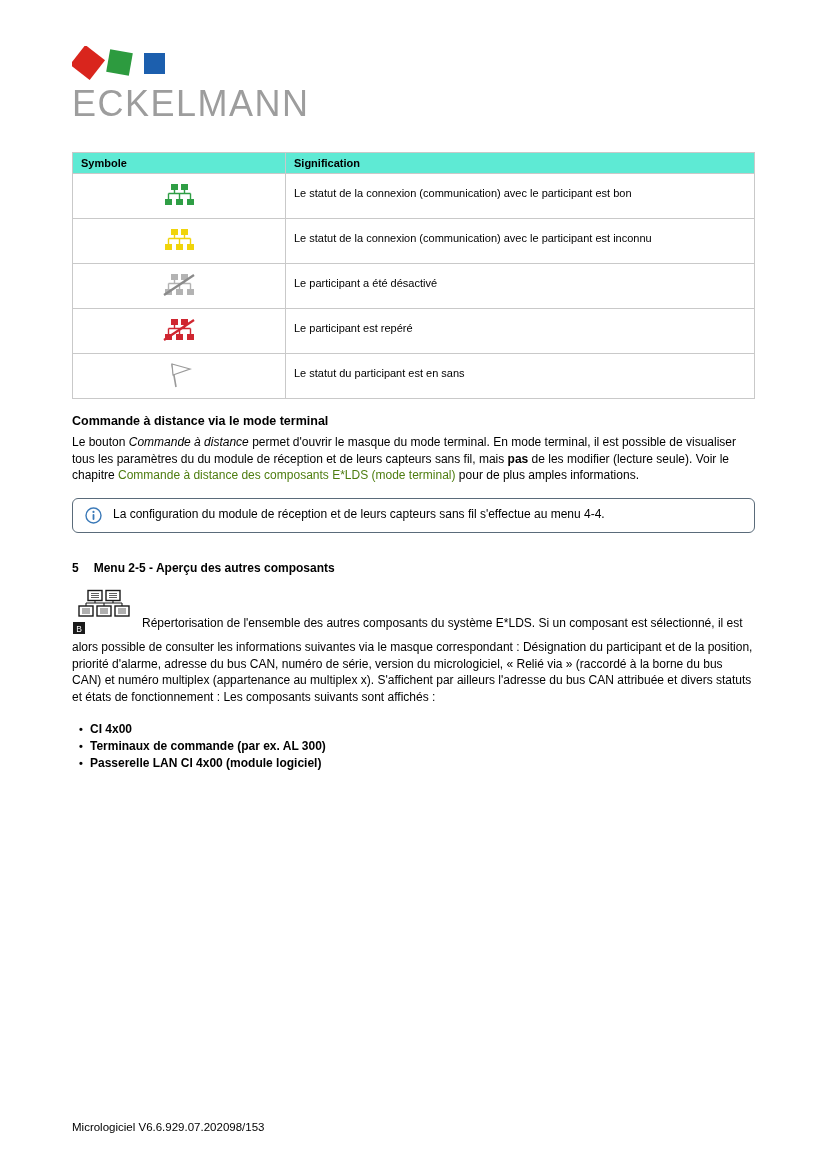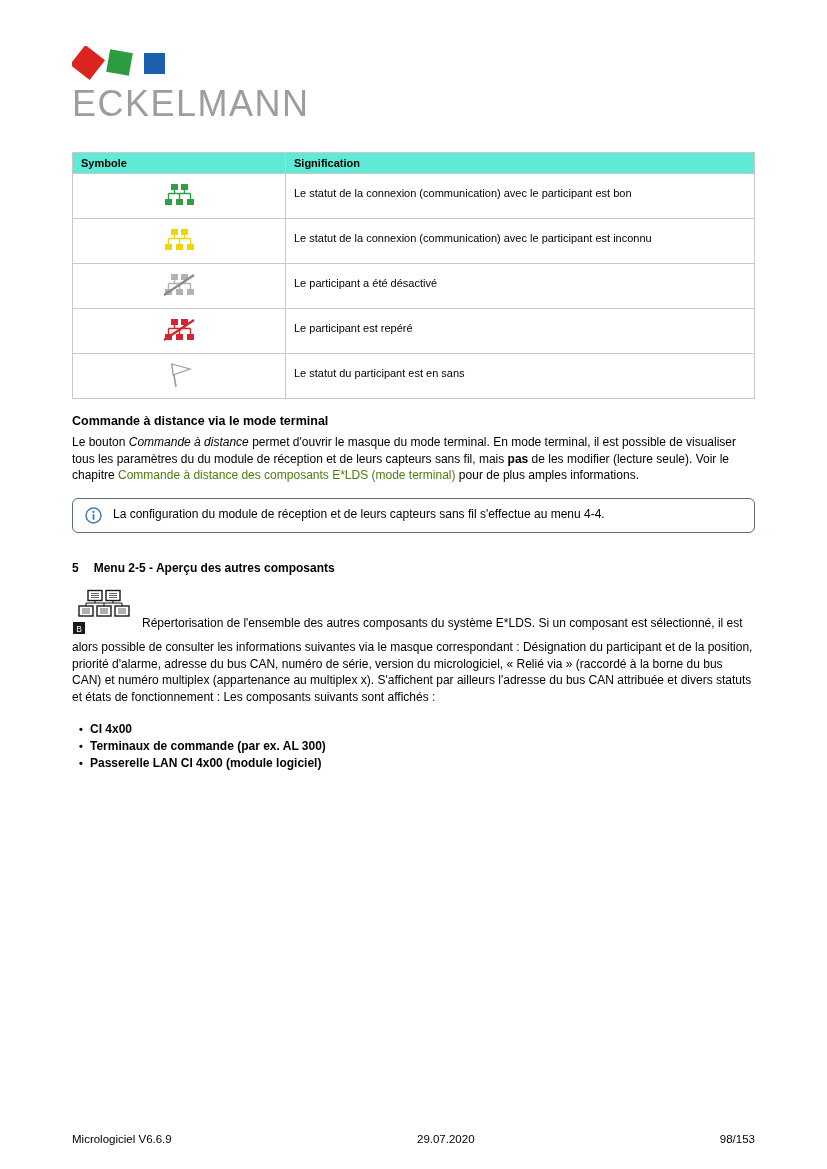--- a/index.html
+++ b/index.html
@@ -34,22 +34,22 @@
   
   .h2 { font-size:12px; font-weight:bold; margin-top:28px; }
   .h2 .h2-title { margin-left:15px; }
   .cmp-para { font-size:12px; line-height:16.5px; margin-top:14px; }
   .cmp-icon { display:inline-block; vertical-align:-8px; margin-right:8px; }
   .bullets { margin-top:16px;font-weight:bold; }
   .bullets li { list-style:none; font-size:12px; line-height:17px; padding-left:18px; position:relative; }
   .bullets li::before { content:"•"; position:absolute; left:7px; font-size:11px; }
 
   
-  .footer { position:absolute; left:72px; right:72px; bottom:24px; display:flex;
-            justify-content:space-between; font-size:11.5px; }
+  .footer { position:absolute; left:72px; right:72px; bottom:36px; display:flex;
+            justify-content:flex-start; font-size:11.5px; }
 </style>
 </head>
 <body>
 
 <div class="page">
 
   <div class="header">
     <div class="logo-marks">
       <svg width="104" height="36" viewBox="0 0 104 36">
         <rect x="3" y="4" width="25" height="25" fill="#d9251d" transform="rotate(38 15.5 16.5)"></rect>

